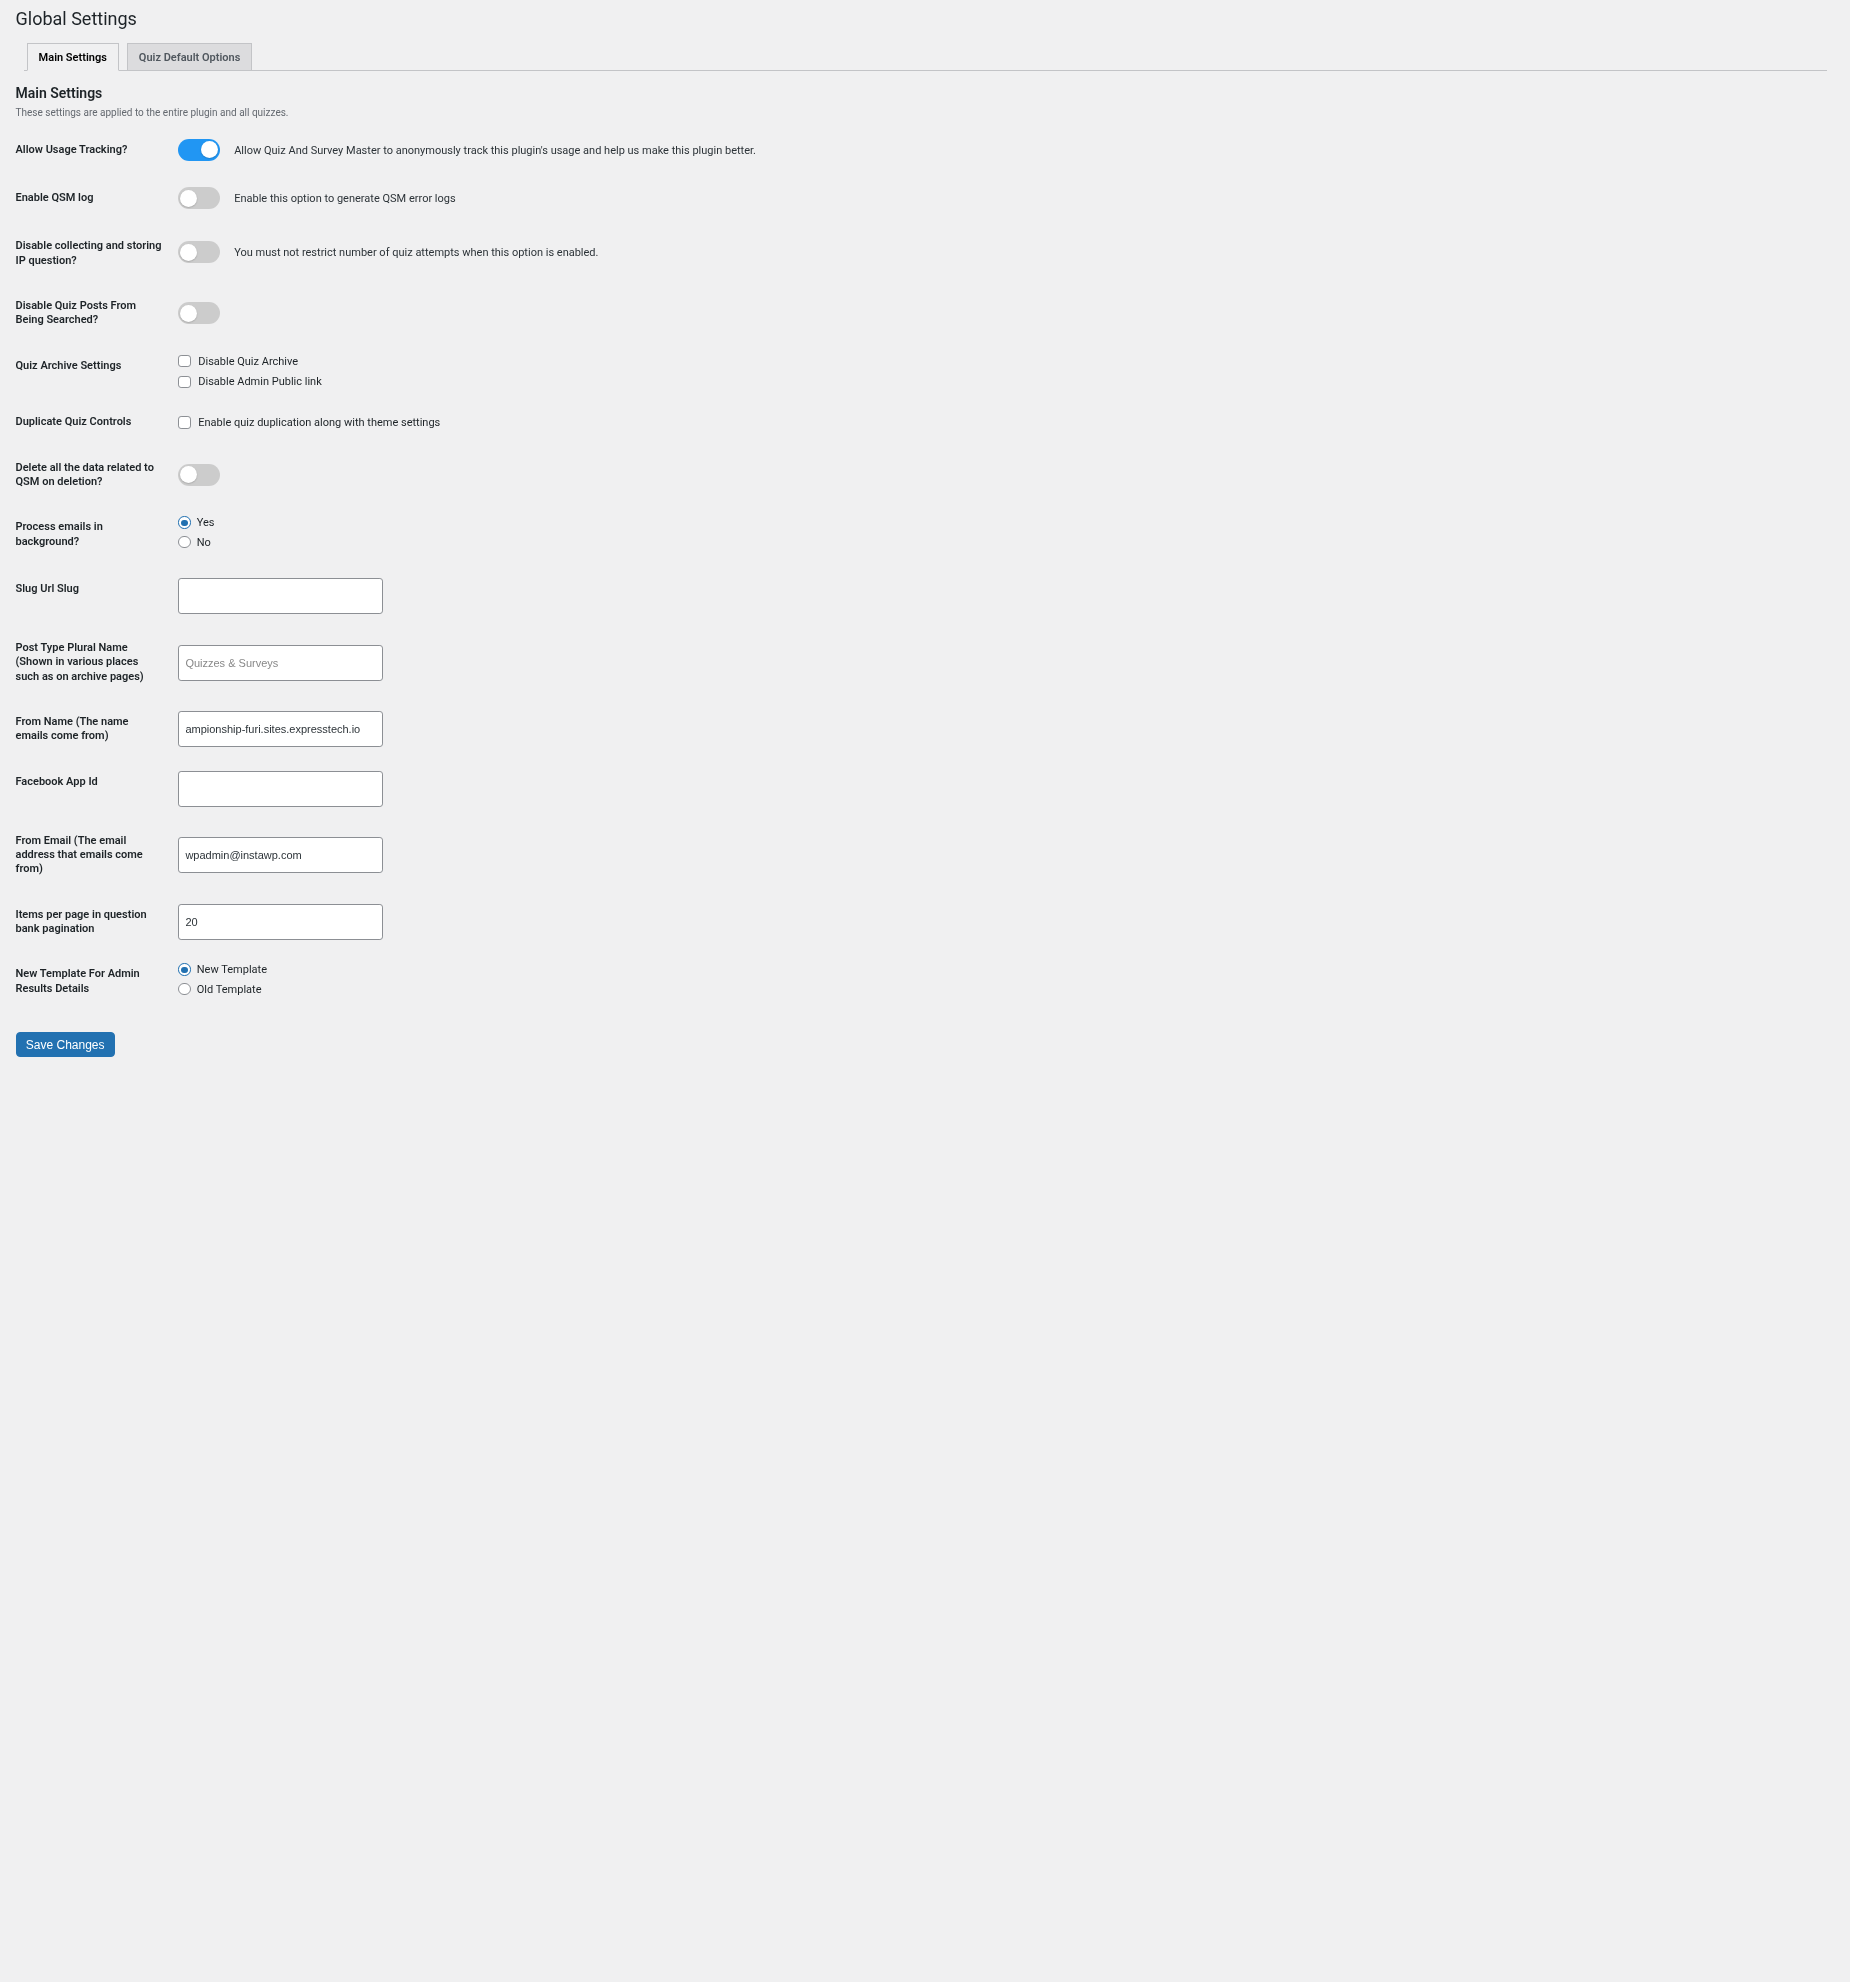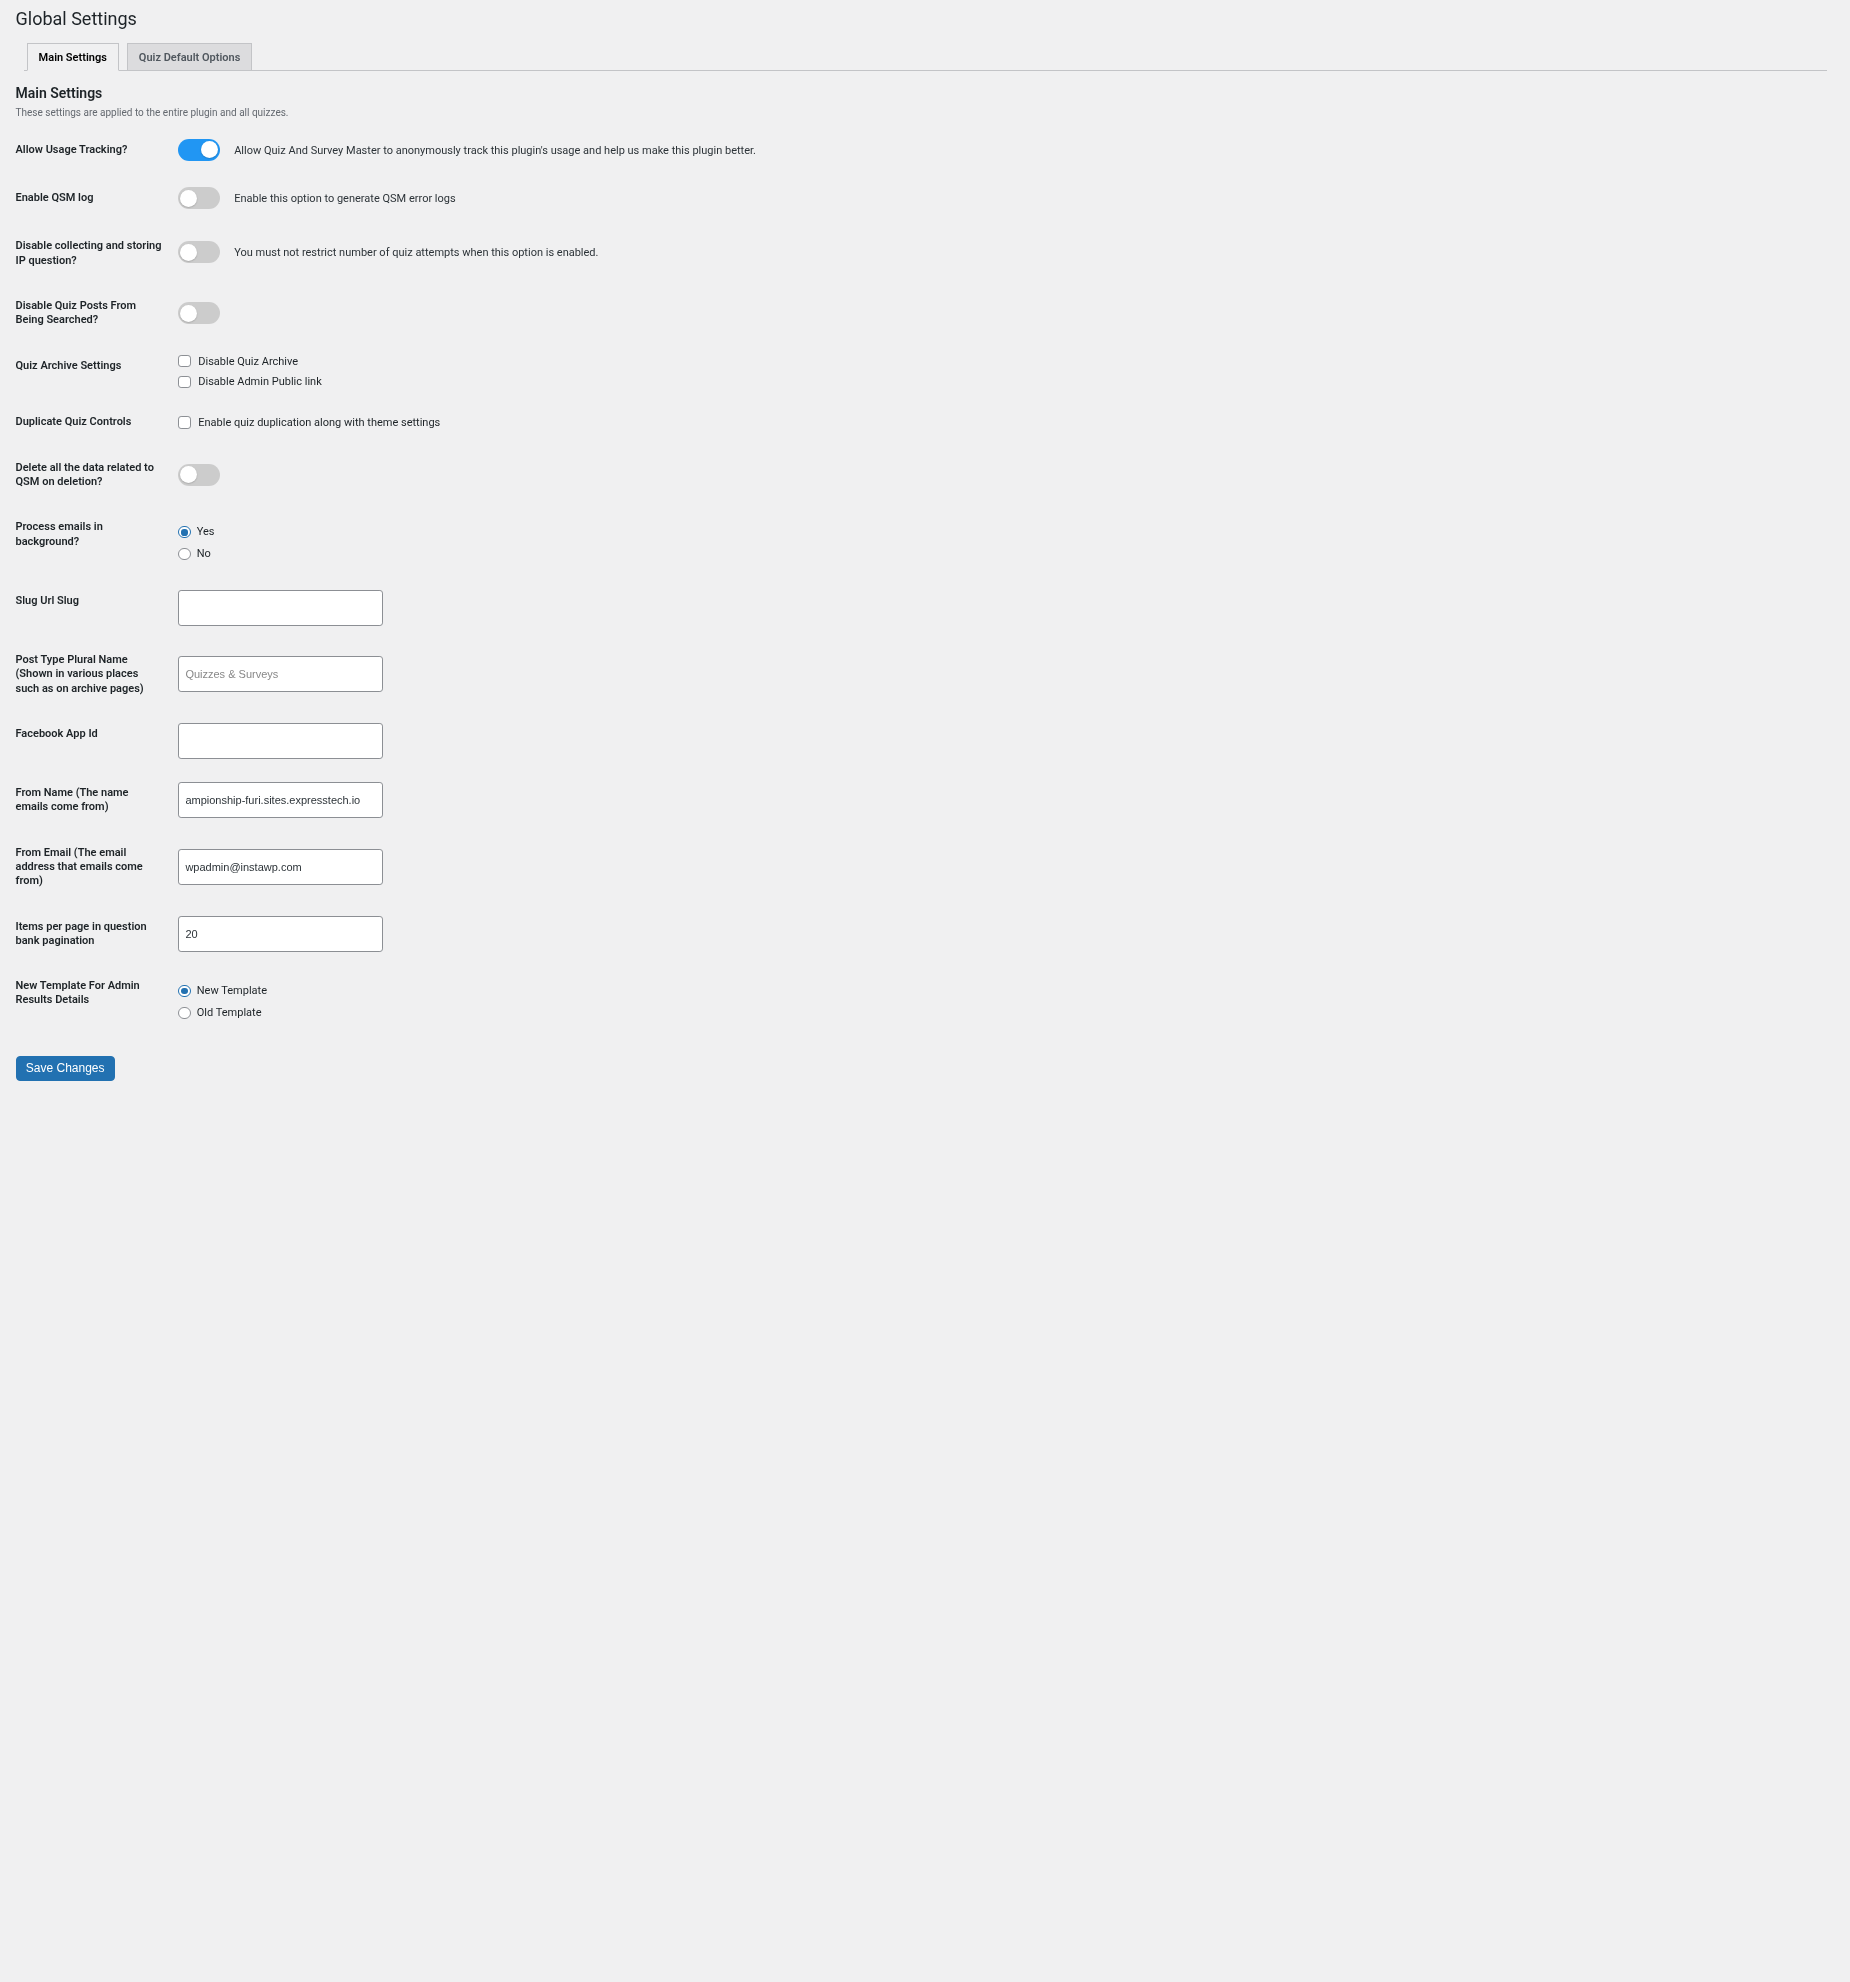--- a/index.html
+++ b/index.html
@@ -116,24 +116,23 @@
       width: 12.4px;
       height: 12.4px;
       border: 0.8px solid #8c8f94;
       border-radius: 3.1px;
       background: #fff;
       cursor: pointer;
       appearance: none;
     }
     .radio-row {
       display: flex;
-      align-items: flex-end;
+      align-items: flex-start;
       gap: 6.2px;
       margin-bottom: 6.2px;
-      margin-top: 9px;
     }
     input[type="radio"] {
       width: 12.4px;
       height: 12.4px;
       border: 0.8px solid #8c8f94;
       border-radius: 50%;
       background: #fff;
       cursor: pointer;
       appearance: none;
       position: relative;
@@ -288,27 +287,27 @@
     <th>Slug Url Slug</th>
     <td><input type="text" value="" style=""></td>
   </tr>
 
   <tr>
     <th>Post Type Plural Name (Shown in various places such as on archive pages)</th>
     <td><input type="text" placeholder="Quizzes &amp; Surveys" style=""></td>
   </tr>
 
   <tr>
+    <th>From Name (The name emails come from)</th>
+    <td><input type="text" value="ampionship-furi.sites.expresstech.io" style=""></td>
+  </tr>
+
+  <tr>
     <th>Facebook App Id</th>
     <td><input type="text" value="" style=""></td>
-  </tr>
-
-  <tr>
-    <th>From Name (The name emails come from)</th>
-    <td><input type="text" value="ampionship-furi.sites.expresstech.io" style=""></td>
   </tr>
 
   <tr>
     <th>From Email (The email address that emails come from)</th>
     <td><input type="text" value="wpadmin@instawp.com" style=""></td>
   </tr>
 
   <tr>
     <th>Items per page in question bank pagination</th>
     <td><input type="text" value="20" style=""></td>

